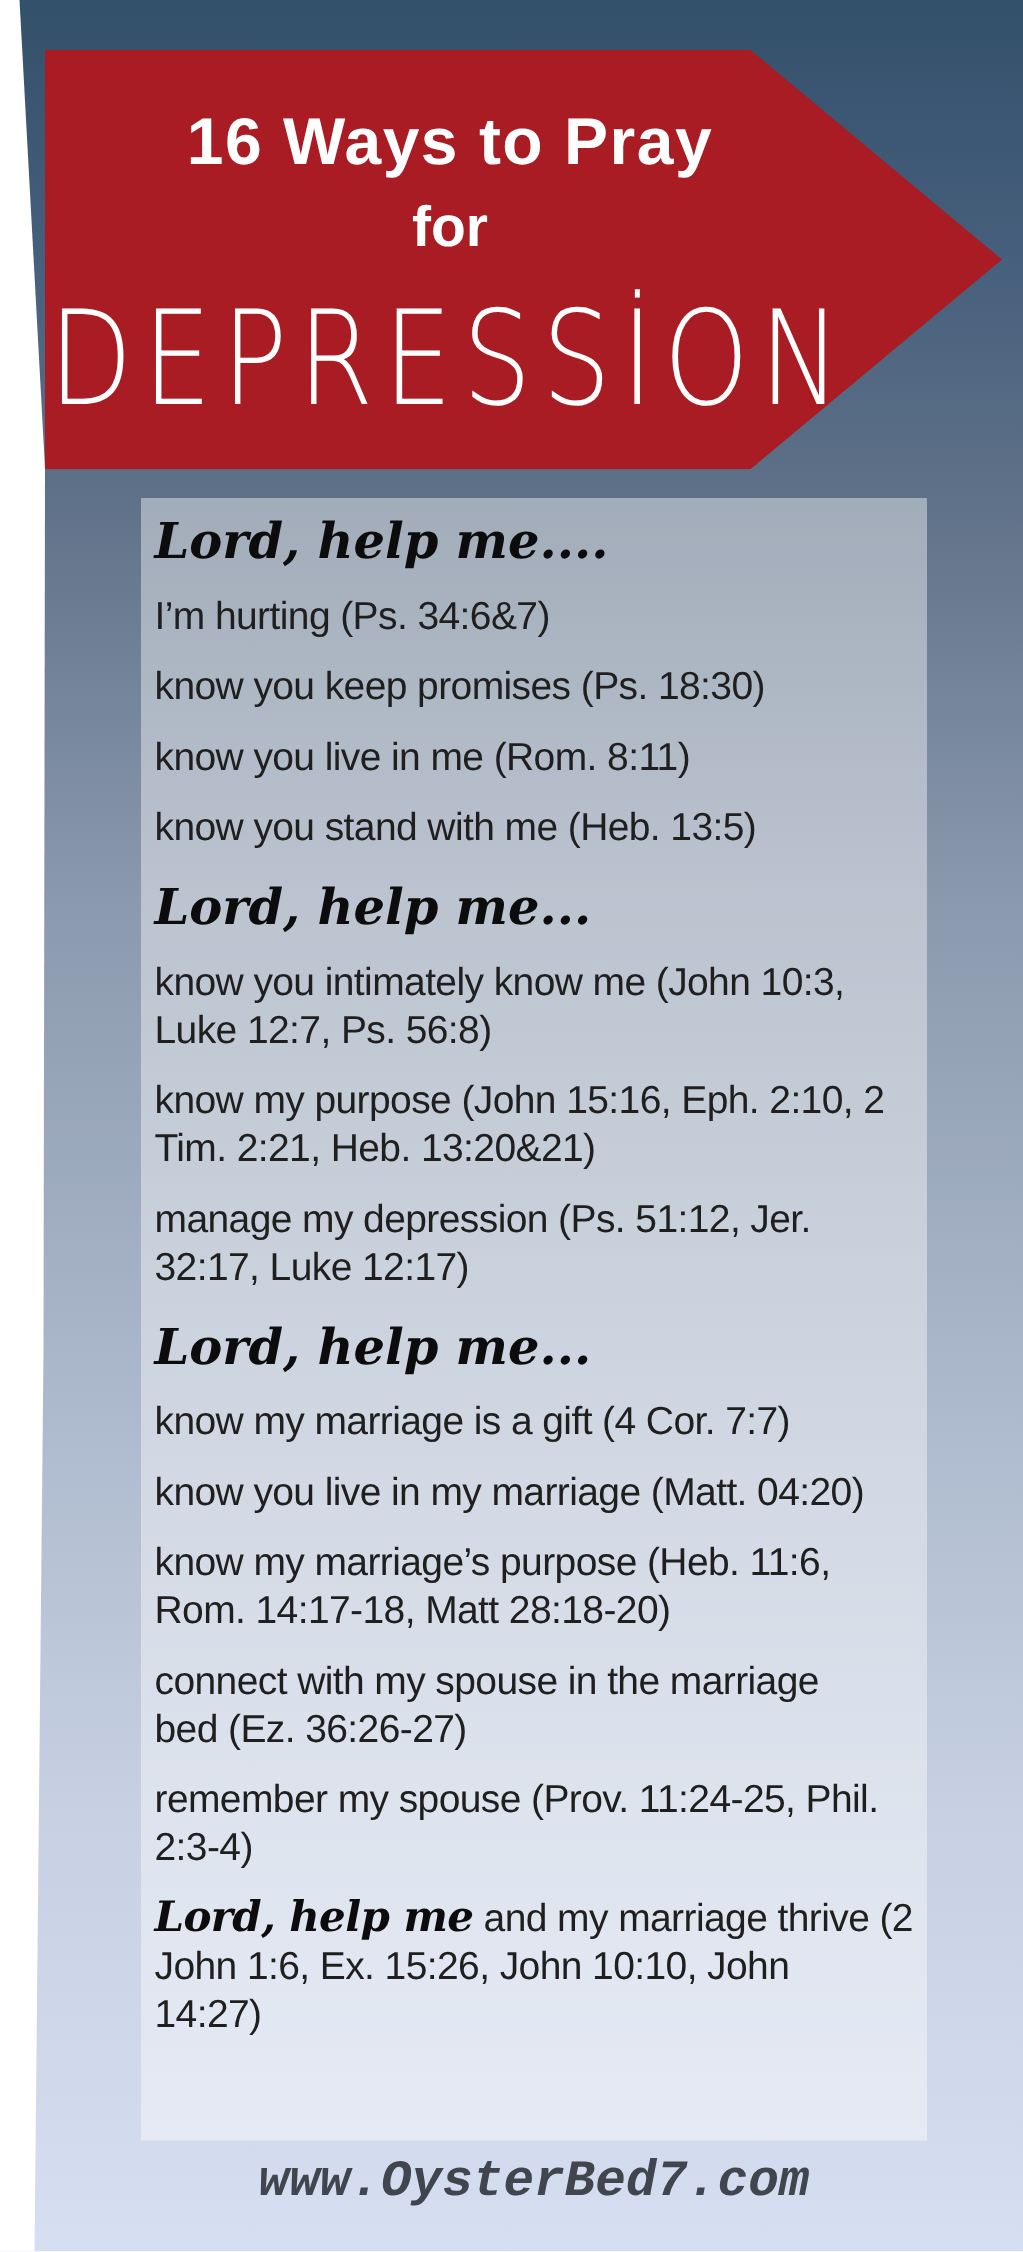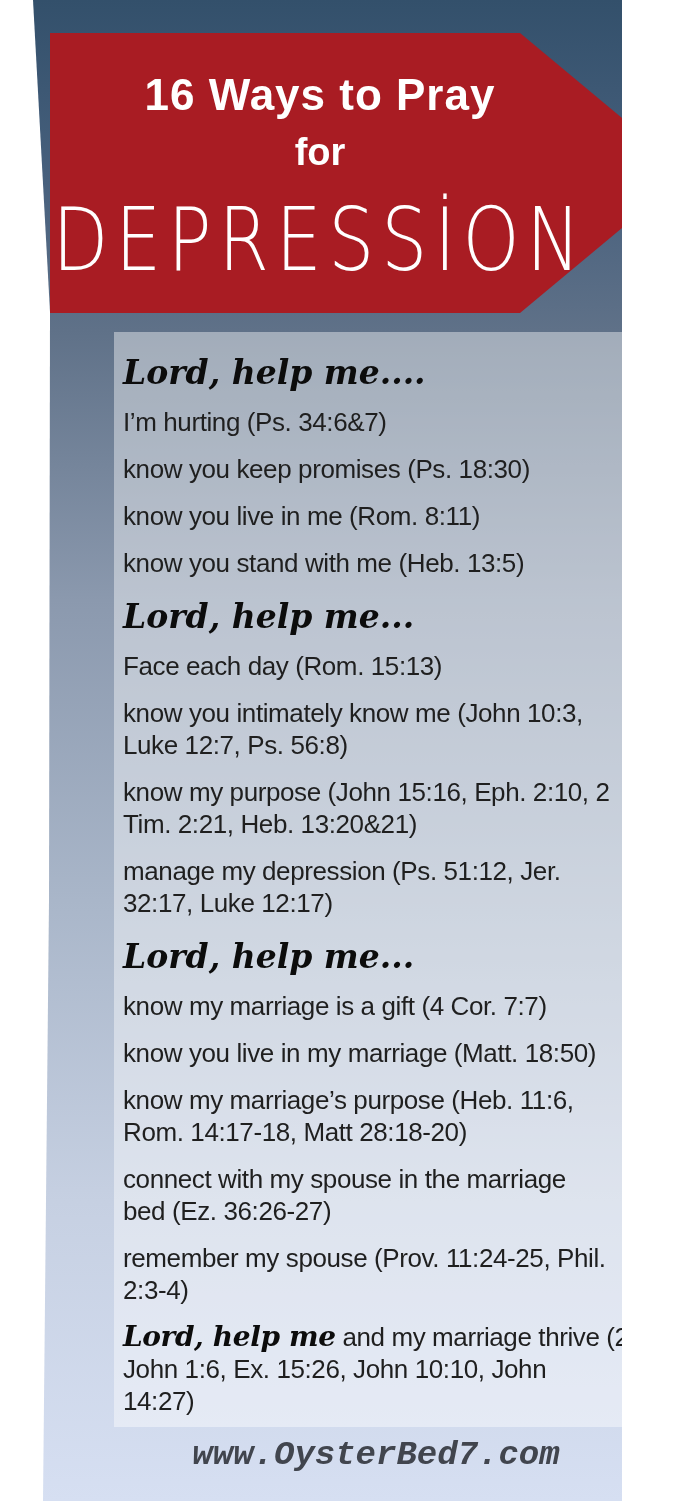--- a/index.html
+++ b/index.html
@@ -1,31 +1,30 @@
 <!DOCTYPE html>
 <html><head>
 <meta charset="utf-8">
 <style>
   * { margin:0; padding:0; box-sizing:border-box; }
   html,body { width:682px; }
   body { font-family:"Liberation Sans", sans-serif; }
 
   .page {
     position:relative;
-    width:602px; height:1501px;
+    width:682px; height:1501px;
     overflow:hidden;
     background:linear-gradient(to bottom,
       #33506b 0%,
       #47607d 12%,
       #5f7188 22%,
       #8b99ae 40%,
       #a9b6c9 60%,
       #c6d0e2 80%,
       #d6dff2 100%);
-    margin-left:20px;
   }
 
   
   .left-margin {
     position:absolute; left:0; top:0; width:40px; height:1501px;
     background:#ffffff;
     clip-path:polygon(0 0, 13px 0, 30px 312px, 29px 900px, 23px 1501px, 0 1501px);
   }
 
   
@@ -55,21 +54,21 @@
     transform:scaleY(1.18) scaleX(0.98);
     transform-origin:center top;
     white-space:nowrap;
   }
 
   
   .card {
     position:absolute; left:94px; top:332px;
     width:524px; height:1095px;
     background:rgba(255,255,255,0.42);
-    padding:18px 9px;
+    padding:6px 9px;
     overflow:hidden;
     color:#1f1f1f;
   }
   .script {
     font-family:"DejaVu Serif", serif;
     font-style:italic; font-weight:bold;
     color:#0c0c0c;
   }
   h2.script {
     font-size:33px; line-height:46px;
@@ -113,31 +112,30 @@
 
   <div class="card">
 
     <h2 class="script">Lord, help me....</h2>
     <p class="item">I’m hurting (Ps. 34:6&amp;7)</p>
     <p class="item">know you keep promises (Ps. 18:30)</p>
     <p class="item">know you live in me (Rom. 8:11)</p>
     <p class="item">know you stand with me (Heb. 13:5)</p>
 
     <h2 class="script">Lord, help me...</h2>
-    <p class="item">Face each day (Rom. 15:13)</p>
     <p class="item">know you intimately know me (John 10:3,
 Luke 12:7, Ps. 56:8)</p>
     <p class="item">know my purpose (John 15:16, Eph. 2:10, 2
 Tim. 2:21, Heb. 13:20&amp;21)</p>
     <p class="item">manage my depression (Ps. 51:12, Jer.
 32:17, Luke 12:17)</p>
 
     <h2 class="script">Lord, help me...</h2>
     <p class="item">know my marriage is a gift (4 Cor. 7:7)</p>
-    <p class="item">know you live in my marriage (Matt. 18:50)</p>
+    <p class="item">know you live in my marriage (Matt. 04:20)</p>
     <p class="item">know my marriage’s purpose (Heb. 11:6,
 Rom. 14:17-18, Matt 28:18-20)</p>
     <p class="item">connect with my spouse in the marriage
 bed (Ez. 36:26-27)</p>
     <p class="item">remember my spouse (Prov. 11:24-25, Phil.
 2:3-4)</p>
 
     <p class="item closing"><span class="script">Lord, help me</span><span> and my marriage thrive (2
 John 1:6, Ex. 15:26, John 10:10, John
 14:27)</span></p>

